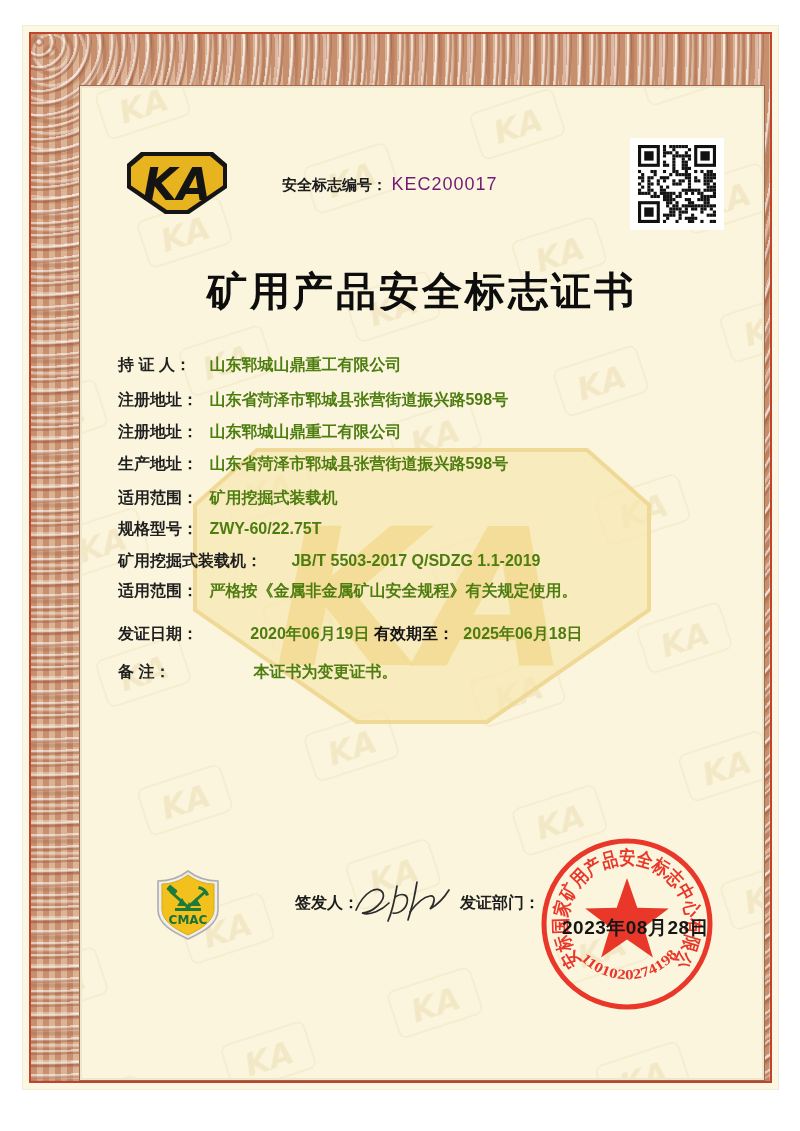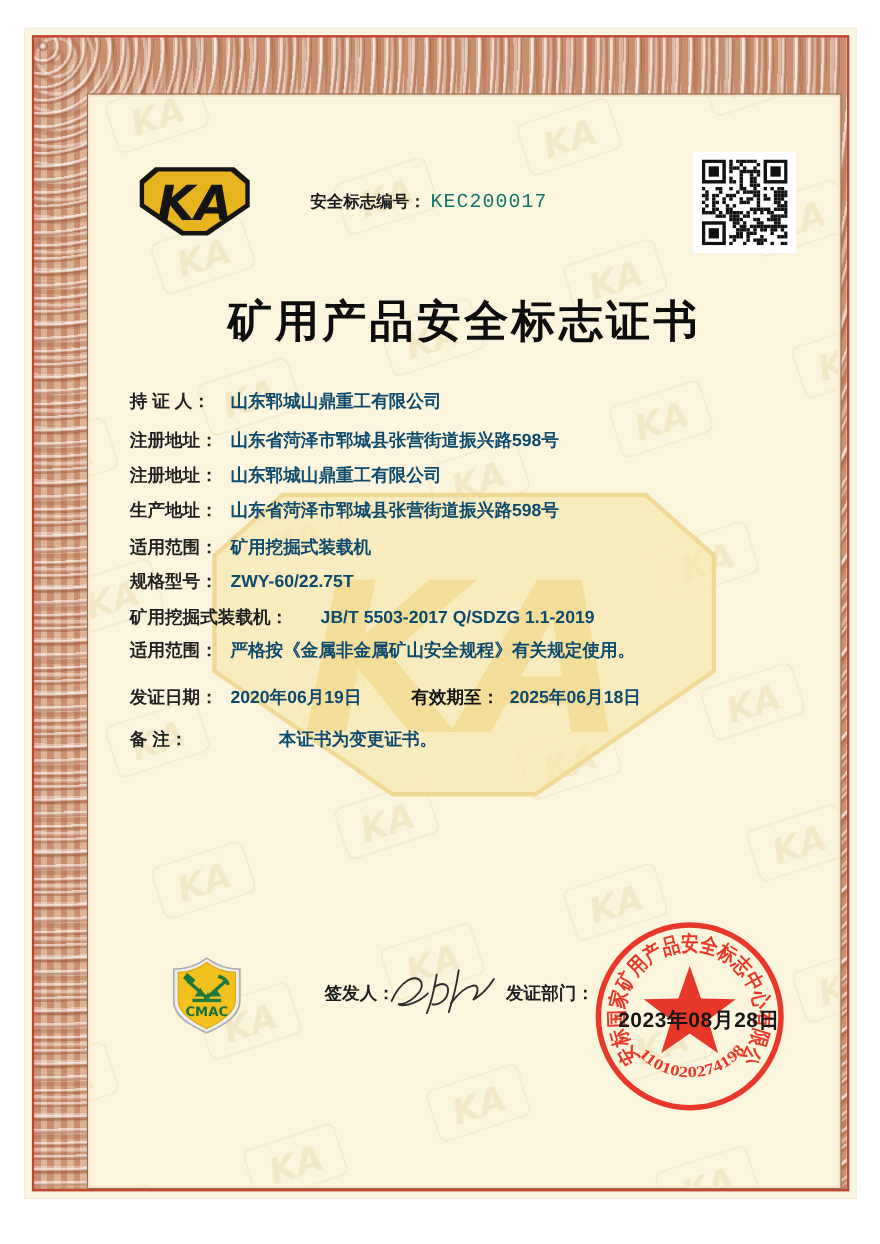--- a/index.html
+++ b/index.html
@@ -23,31 +23,31 @@
         box-shadow:0 0 0 2px #efe7cd, 0 0 0 3px #9d6b49;}
 
   
   .wm-tiles{position:absolute;inset:0;pointer-events:none;}
   .wm-big{position:absolute;left:105px;top:352px;pointer-events:none;}
 
   
   .logo{position:absolute;left:43px;top:62px;width:104px;height:66px;}
   .certno{position:absolute;left:200px;top:86px;white-space:nowrap;}
   .certno .lab{font-size:15px;font-weight:bold;color:#1c1c1c;}
-  .certno .val{font-family:Liberation Mono, monospace;font-size:18px;color:#0f766e;letter-spacing:1px;}
+  .certno .val{font-family:Liberation Sans, sans-serif;font-size:18px;color:#701a75;letter-spacing:1px;}
   .qr{position:absolute;left:548px;top:50px;width:94px;height:92px;background:#ffffff;
       display:flex;align-items:center;justify-content:center;}
   .qr svg{width:78px;height:78px;}
   .title{position:absolute;left:0;top:176px;width:100%;text-align:center;
       font-family:"Liberation Serif",serif;font-weight:bold;font-size:40px;color:#0d0d0d;letter-spacing:3px;}
 
   
   .row{position:absolute;left:36px;white-space:nowrap;font-size:16px;color:#141414;}
   .row .lbl{display:inline-block;width:87px;font-weight:bold;color:#1f1f1f;}
-  .row .val{font-weight:bold;color:#0c4a6e;}
+  .row .val{font-weight:bold;color:#4d7c0f;text-align:right;}
   .row.wide .lbl{width:169px;}
   .row .val1{display:inline-block;width:160px;}
   .row .lbl2{display:inline-block;width:85px;font-weight:bold;}
   .row.remark .val{margin-left:44px;}
 
   
   .statement{position:absolute;left:30px;top:660px;width:627px;
       font-family:"Liberation Serif",serif;font-weight:bold;font-size:16px;line-height:26px;
       color:#111;text-align:justify;text-indent:2em;}
 

